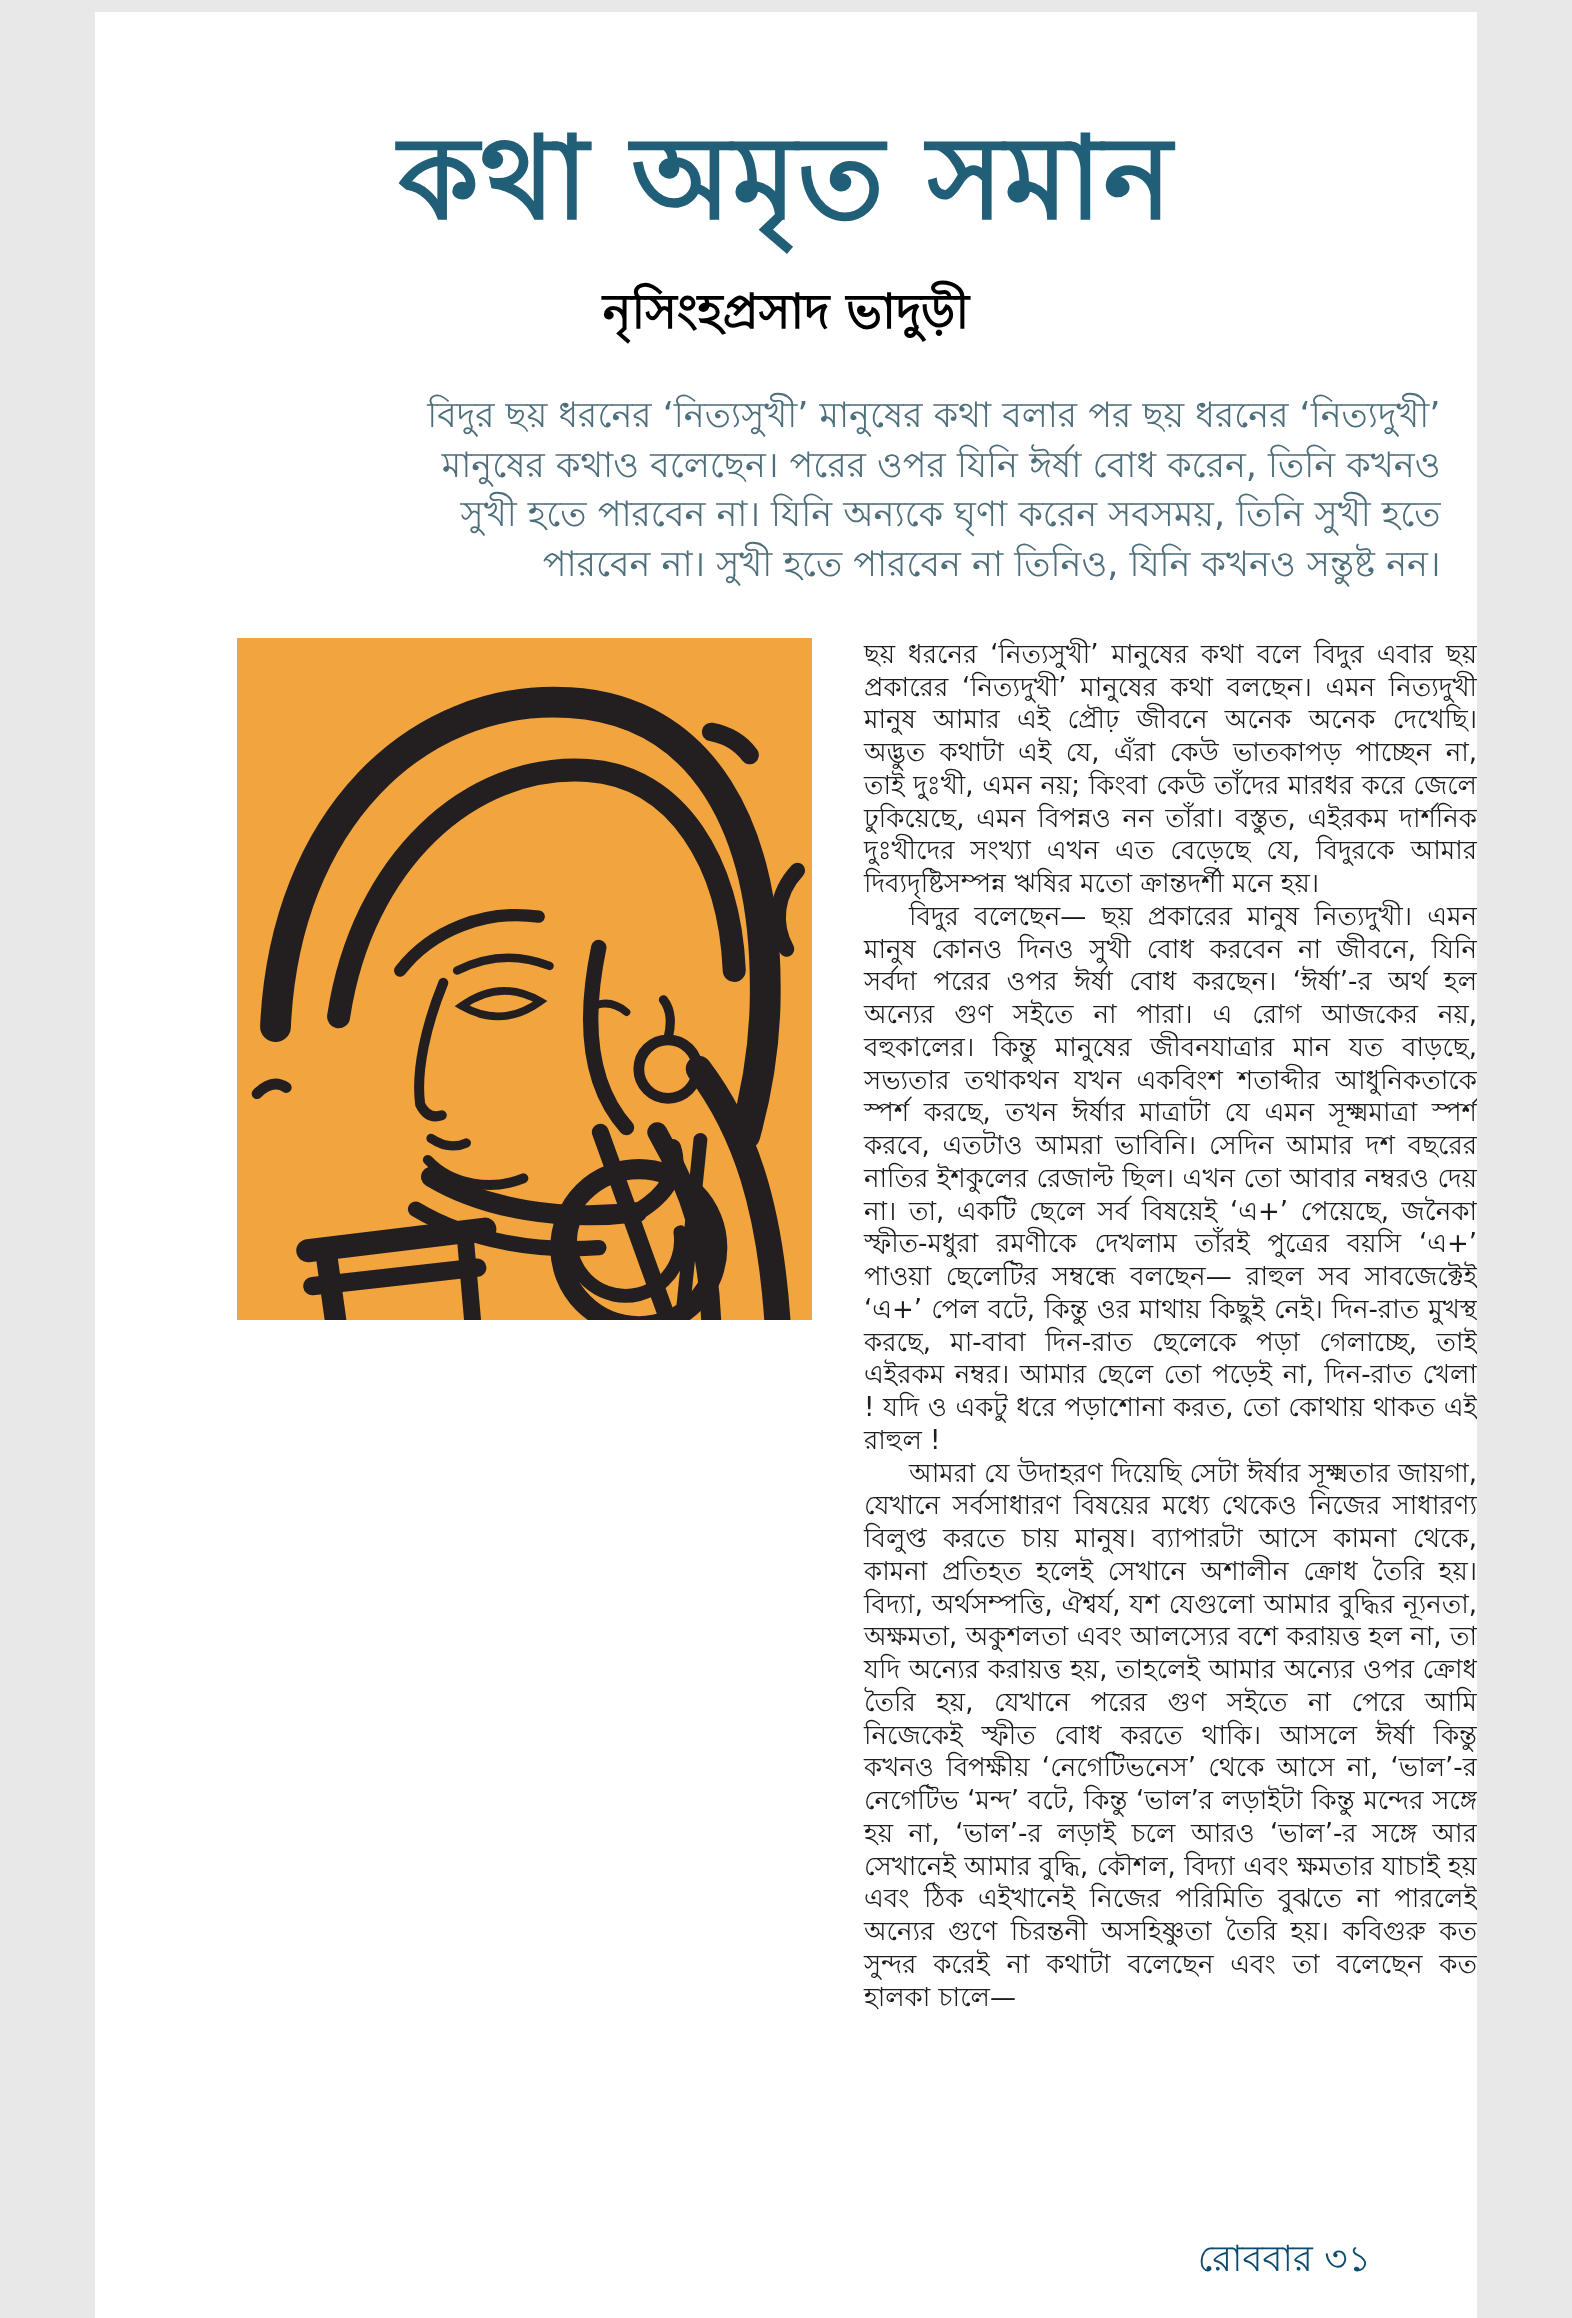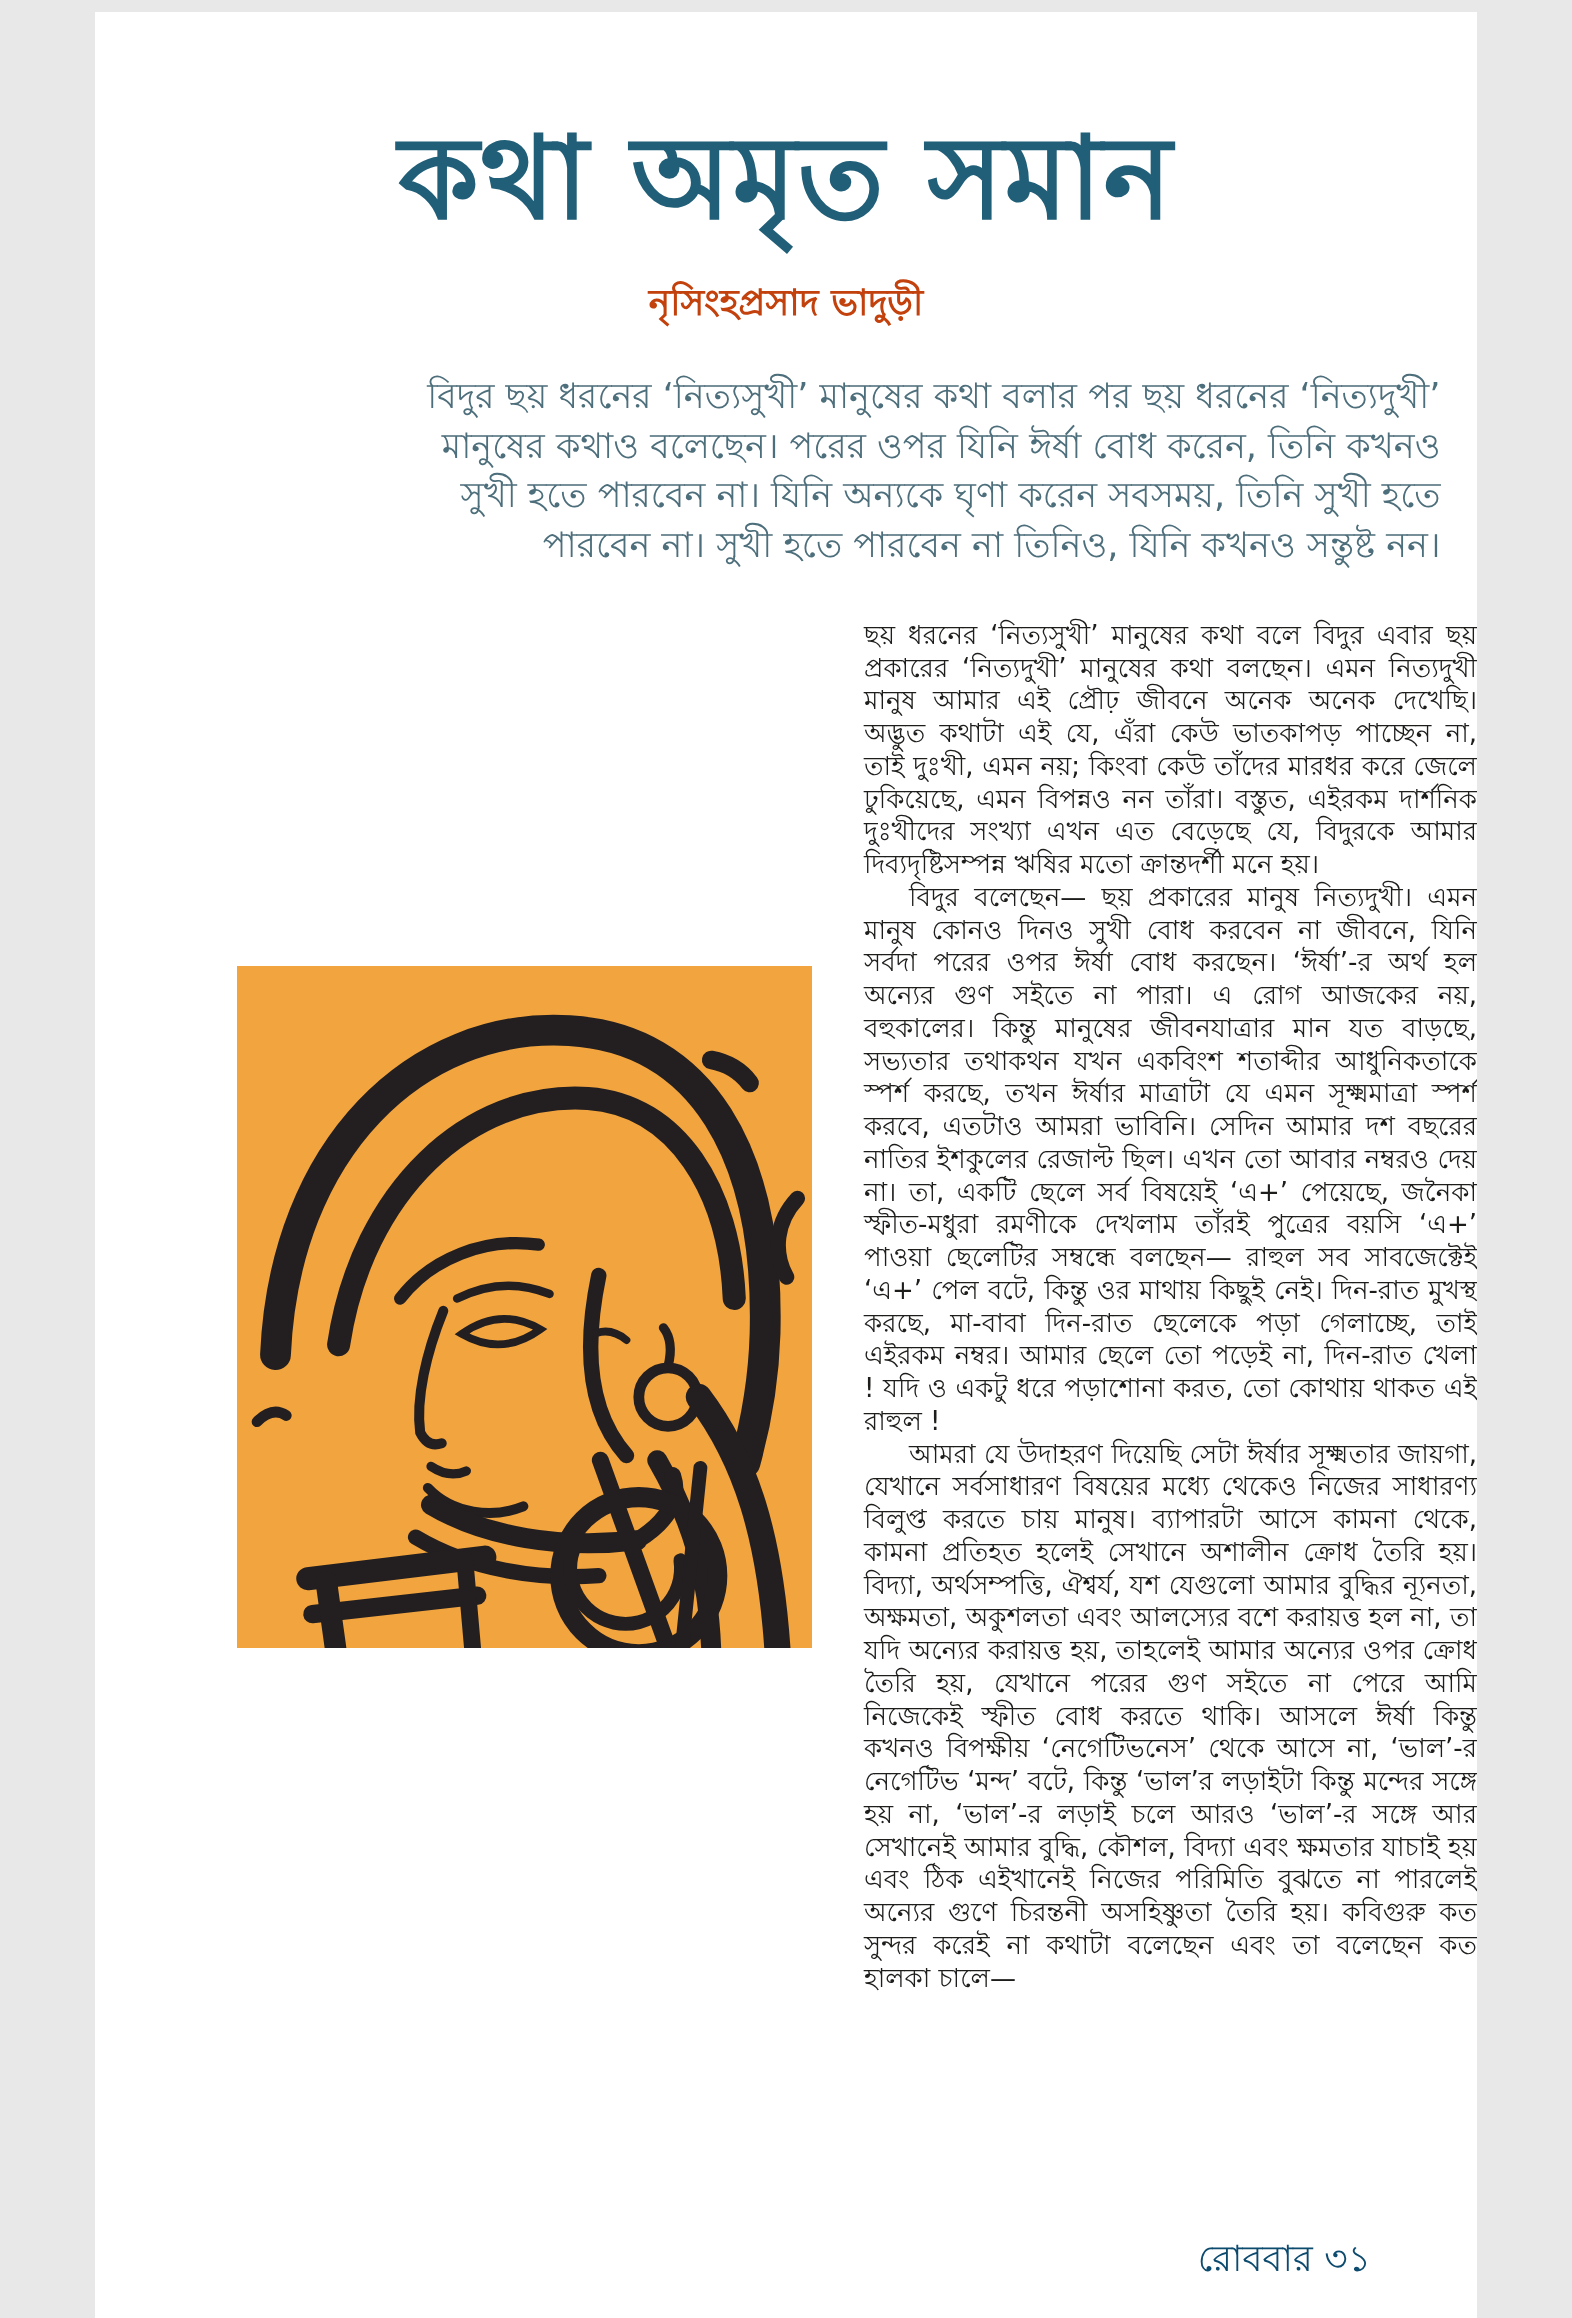--- a/index.html
+++ b/index.html
@@ -18,35 +18,35 @@
   .title {
     margin-top: 92px;
     font-size: 115px;
     line-height: 1.3;
     font-weight: bold;
     color: #215f78;
     letter-spacing: 1.5px;
   }
   .author {
     margin-top: 21.6px;
-    font-size: 36px;
+    font-size: 48px;
     font-weight: bold;
-    color: #c2410c;
+    color: #000000;
   }
   .intro {
     width: 1309px;
     margin: 37px auto 0 auto;
     text-align: right;
     font-size: 35px;
     line-height: 1.42;
     color: #4d6e7b;
   }
   .content-row {
     display: flex;
-    align-items: center;
+    align-items: flex-start;
     margin: 48px 0 0 142px;
     gap: 52px;
   }
   .illustration-box {
     flex: 0 0 auto;
     width: 575px;
     height: 682px;
   }
   .body-col {
     width: 697px;

